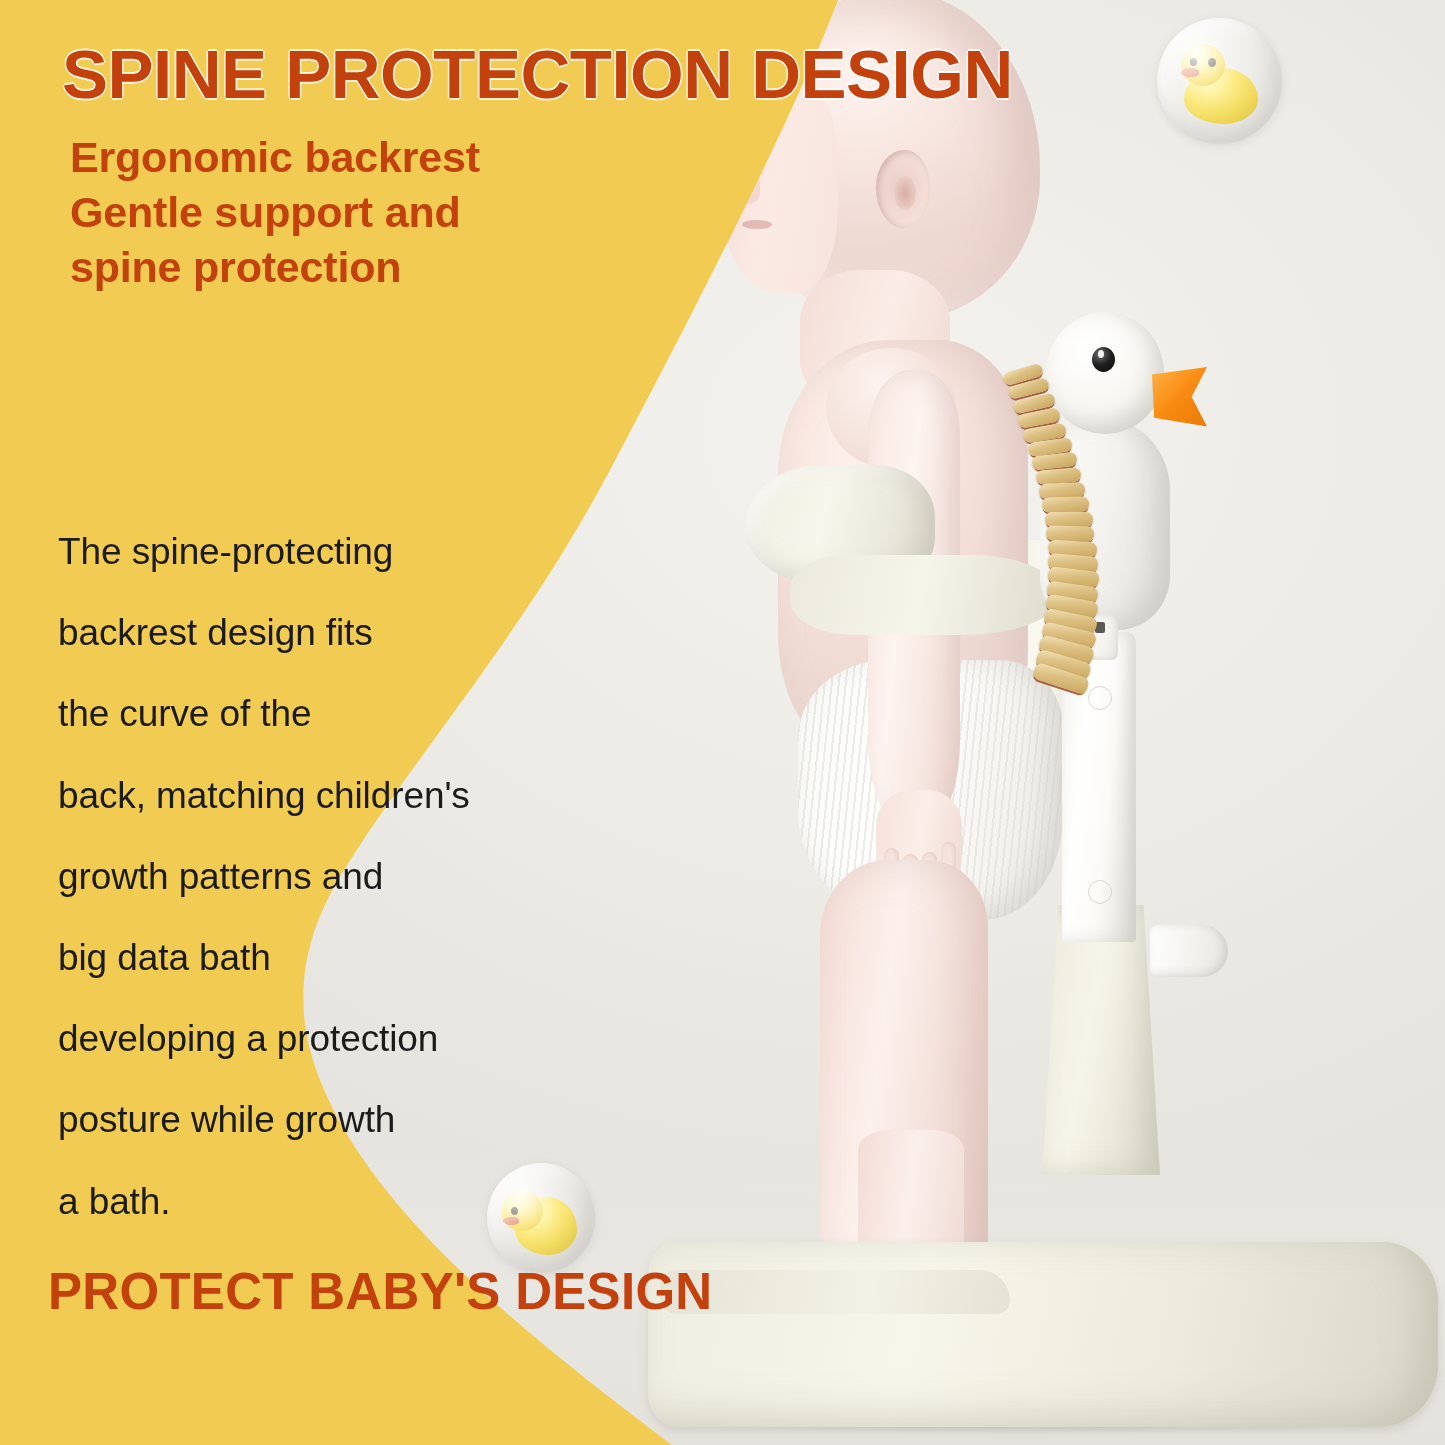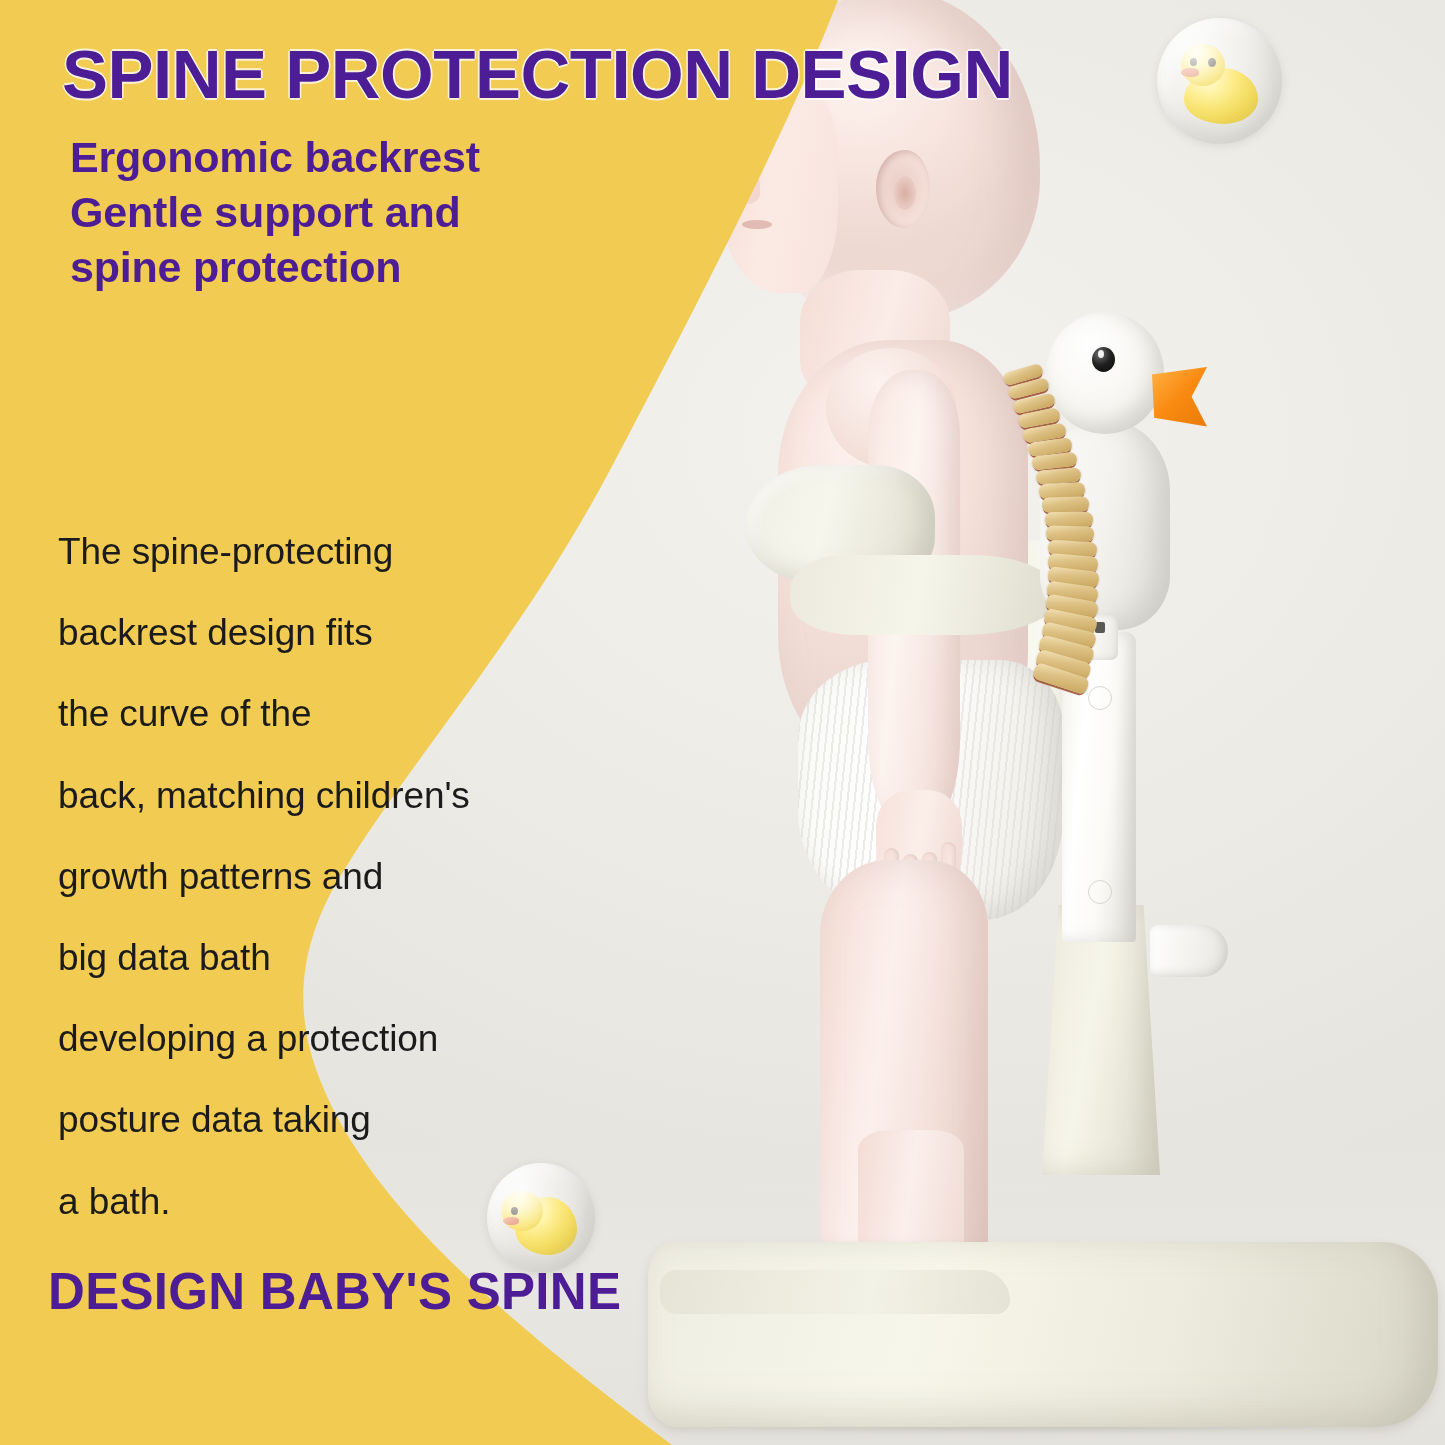--- a/index.html
+++ b/index.html
@@ -295,21 +295,21 @@
   #bubble-bottom .toy-beak { left: 16px; top: 54px; width: 16px; height: 8px; }
 
   
   .yellow-shape {
     position: absolute; inset: 0;
     width: 1445px; height: 1445px;
     pointer-events: none;
   }
 
   
-  .txt { position: absolute; color: #4c1d95; }
+  .txt { position: absolute; color: #c2410c; }
 
   #headline {
     left: 62px; top: 40px;
     font-size: 69px;
     font-weight: 700;
     letter-spacing: -0.5px;
     line-height: 1.02;
     white-space: nowrap;
     text-shadow:
        1.6px 0 0 rgba(255,255,255,.75), -1.6px 0 0 rgba(255,255,255,.75),
@@ -452,18 +452,18 @@
   </div>
 
   <div class="txt" id="body-copy">
     <div>The spine-protecting</div>
     <div>backrest design fits</div>
     <div>the curve of the</div>
     <div>back, matching children's</div>
     <div>growth patterns and</div>
     <div>big data bath</div>
     <div>developing a protection</div>
-    <div>posture data taking</div>
+    <div>posture while growth</div>
     <div>a bath.</div>
   </div>
 
-  <div class="txt" id="footline">DESIGN BABY'S SPINE</div>
+  <div class="txt" id="footline">PROTECT BABY'S DESIGN</div>
 </div>
 
 </body></html>

